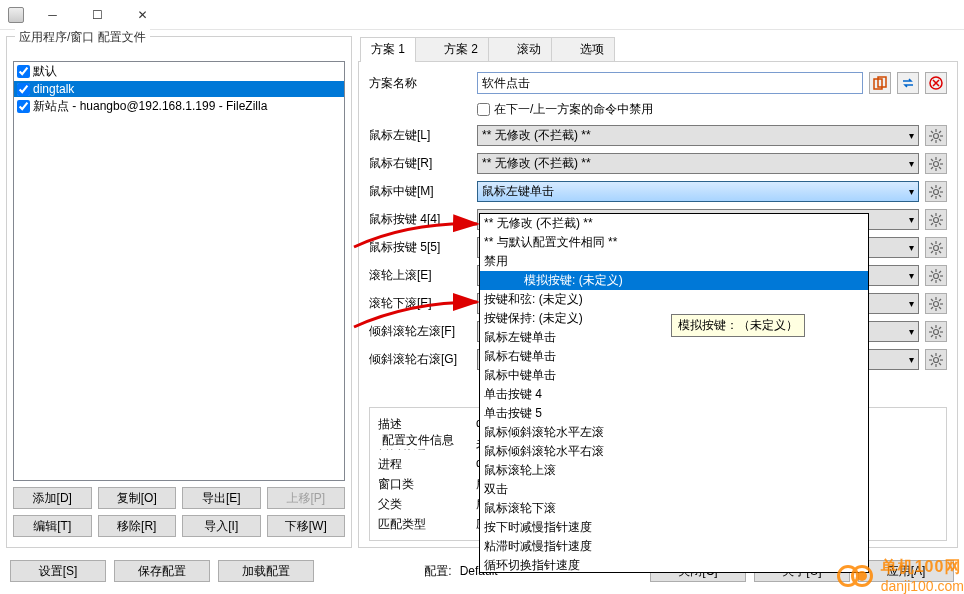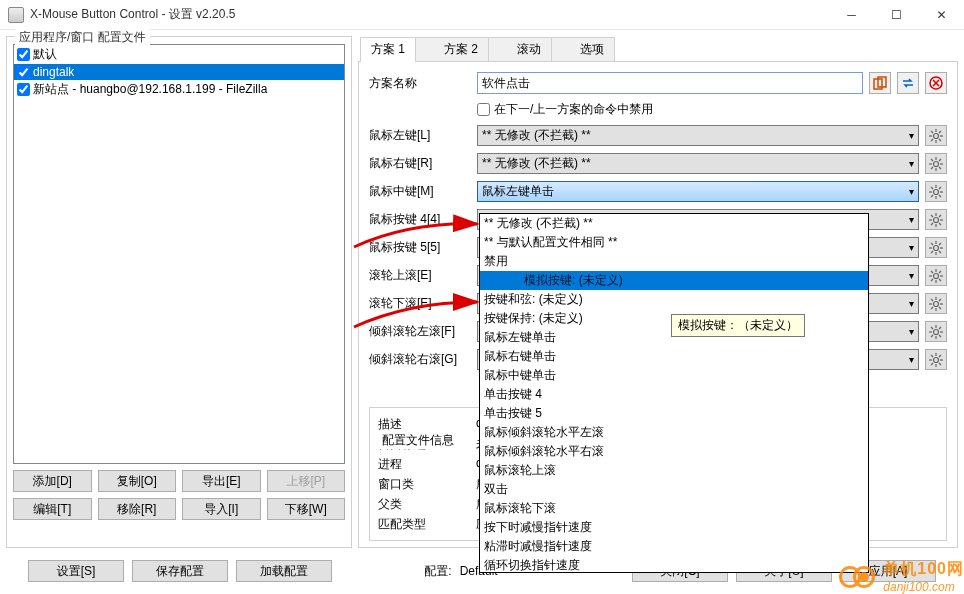--- a/index.html
+++ b/index.html
@@ -4,21 +4,21 @@
 <style>
 * { box-sizing: border-box; margin: 0; padding: 0; font-family: "Microsoft YaHei", "SimSun", Arial, sans-serif; font-size: 12px; }
 html, body { width: 964px; height: 594px; background: #fff; overflow: hidden; }
 .titlebar { height: 30px; display: flex; align-items: center; border-bottom: 1px solid #e5e5e5; }
 .titlebar .app-icon { width: 16px; height: 16px; margin: 0 6px 0 8px; border: 1px solid #888; background: linear-gradient(#eee,#ccc); border-radius: 2px; }
 .titlebar .title { flex: 1; color: #333; }
 .winbtns { display: flex; }
 .winbtn { width: 45px; height: 30px; display: flex; align-items: center; justify-content: center; color: #333; }
 .body { display: flex; padding: 6px; gap: 6px; height: 524px; }
 .left { width: 346px; display: flex; flex-direction: column; }
-.groupbox { border: 1px solid #d0d0d0; padding: 7px 6px 6px; position: relative; }
+.groupbox { border: 1px solid #d0d0d0; padding: 24px 6px 6px; position: relative; }
 .groupbox > .legend { position: absolute; top: -8px; left: 8px; background: #fff; padding: 0 4px; color: #333; }
 .profile-list { border: 1px solid #828790; height: 420px; overflow: auto; background: #fff; }
 .profile-item { display: flex; align-items: center; padding: 1px 3px; gap: 3px; }
 .profile-item input[type=checkbox] { width: 13px; height: 13px; }
 .profile-item.selected { background: #0078d7; color: #fff; }
 .btn-row { display: flex; gap: 6px; margin-top: 6px; }
 .btn { flex: 1; height: 22px; border: 1px solid #adadad; background: #e1e1e1; display: flex; align-items: center; justify-content: center; color: #000; }
 .btn.disabled { color: #a0a0a0; }
 .right { flex: 1; display: flex; flex-direction: column; position: relative; }
 .tabs { display: flex; margin-left: 2px; }
@@ -33,40 +33,39 @@
 .checkbox-row { display: flex; align-items: center; gap: 4px; margin-left: 108px; }
 .combo { flex: 1; height: 21px; border: 1px solid #7a7a7a; background: #e1e1e1; display: flex; align-items: center; padding: 0 4px; position: relative; }
 .combo::after { content: "▾"; position: absolute; right: 4px; font-size: 10px; }
 .combo.open { background: linear-gradient(#d6eaff,#a8d4ff); border-color: #2c628b; }
 .gear-btn { width: 22px; height: 21px; border: 1px solid #adadad; background: #e1e1e1; display: flex; align-items: center; justify-content: center; }
 .info-group { border: 1px solid #d0d0d0; padding: 8px 8px 4px; position: relative; margin-top: auto; }
 .info-group .legend { position: absolute; top: -8px; left: 8px; background: #fff; padding: 0 4px; margin-top: 32px; }
 .info-row { display: flex; gap: 6px; margin-bottom: 3px; }
 .info-row .ilabel { width: 92px; }
 .info-row .ival { flex: 1; white-space: nowrap; overflow: hidden; }
-.bottom { display: flex; align-items: center; padding: 6px 28px; gap: 8px; border-top: 0; }
+.bottom { display: flex; align-items: center; padding: 6px 10px; gap: 8px; border-top: 0; }
 .bottom .btn { flex: 0 0 96px; }
 .spacer { flex: 1; }
 .dropdown { position: absolute; left: 120px; top: 151px; width: 390px; border: 1px solid #000; background: #fff; z-index: 100; max-height: 360px; overflow-y: scroll; }
 .dd-item { padding: 1px 4px; white-space: nowrap; }
-.dd-item.hl { background: #0078d7; color: #0f172a; padding-left: 44px; }
+.dd-item.hl { background: #0078d7; color: #ffffff; padding-left: 44px; }
 .tooltip { position: absolute; left: 312px; top: 252px; background: #ffffe1; border: 1px solid #767676; padding: 2px 6px; z-index: 101; white-space: nowrap; }
 .arrow { position: absolute; z-index: 50; }
 .watermark { position: absolute; right: 0; bottom: 0; display: flex; align-items: center; gap: 4px; opacity: 0.85; z-index: 200; }
 .wm-circle { width: 22px; height: 22px; border: 3px solid #ff8800; border-radius: 50%; position: relative; }
 .wm-circle.inner::after { content: ""; position: absolute; inset: 3px; background: #ff8800; border-radius: 50%; }
 .wm-text { color: #ff8800; font-size: 16px; font-weight: 700; letter-spacing: 1px; }
 svg.gear { width: 14px; height: 14px; }
 </style>
 </head>
 <body>
 
 <div class="titlebar">
   <div class="app-icon"></div>
-  <div class="title">X-Mouse Button Control - 设置 v2.20.5</div>
   <div class="winbtns">
     <div class="winbtn">─</div>
     <div class="winbtn">☐</div>
     <div class="winbtn close">✕</div>
   </div>
 </div>
 
 <div class="body">
   <div class="left">
     <div class="groupbox" style="flex:1; display:flex; flex-direction:column;">
@@ -415,15 +414,15 @@
     </div>
 </div>
 
 <div class="watermark">
   <div style="position:relative; width:40px; height:26px;">
     <div class="wm-circle" style="position:absolute; left:0; top:2px;"></div>
     <div class="wm-circle inner" style="position:absolute; left:14px; top:2px;"></div>
   </div>
   <div>
     <div class="wm-text">单机100网</div>
-    <div style="color:#ff8800; font-size:12px;font-style:italic;">danji100.com</div>
+    <div style="color:#ff8800; font-size:14px;">danji100.com</div>
   </div>
 </div>
 
 </body></html>

